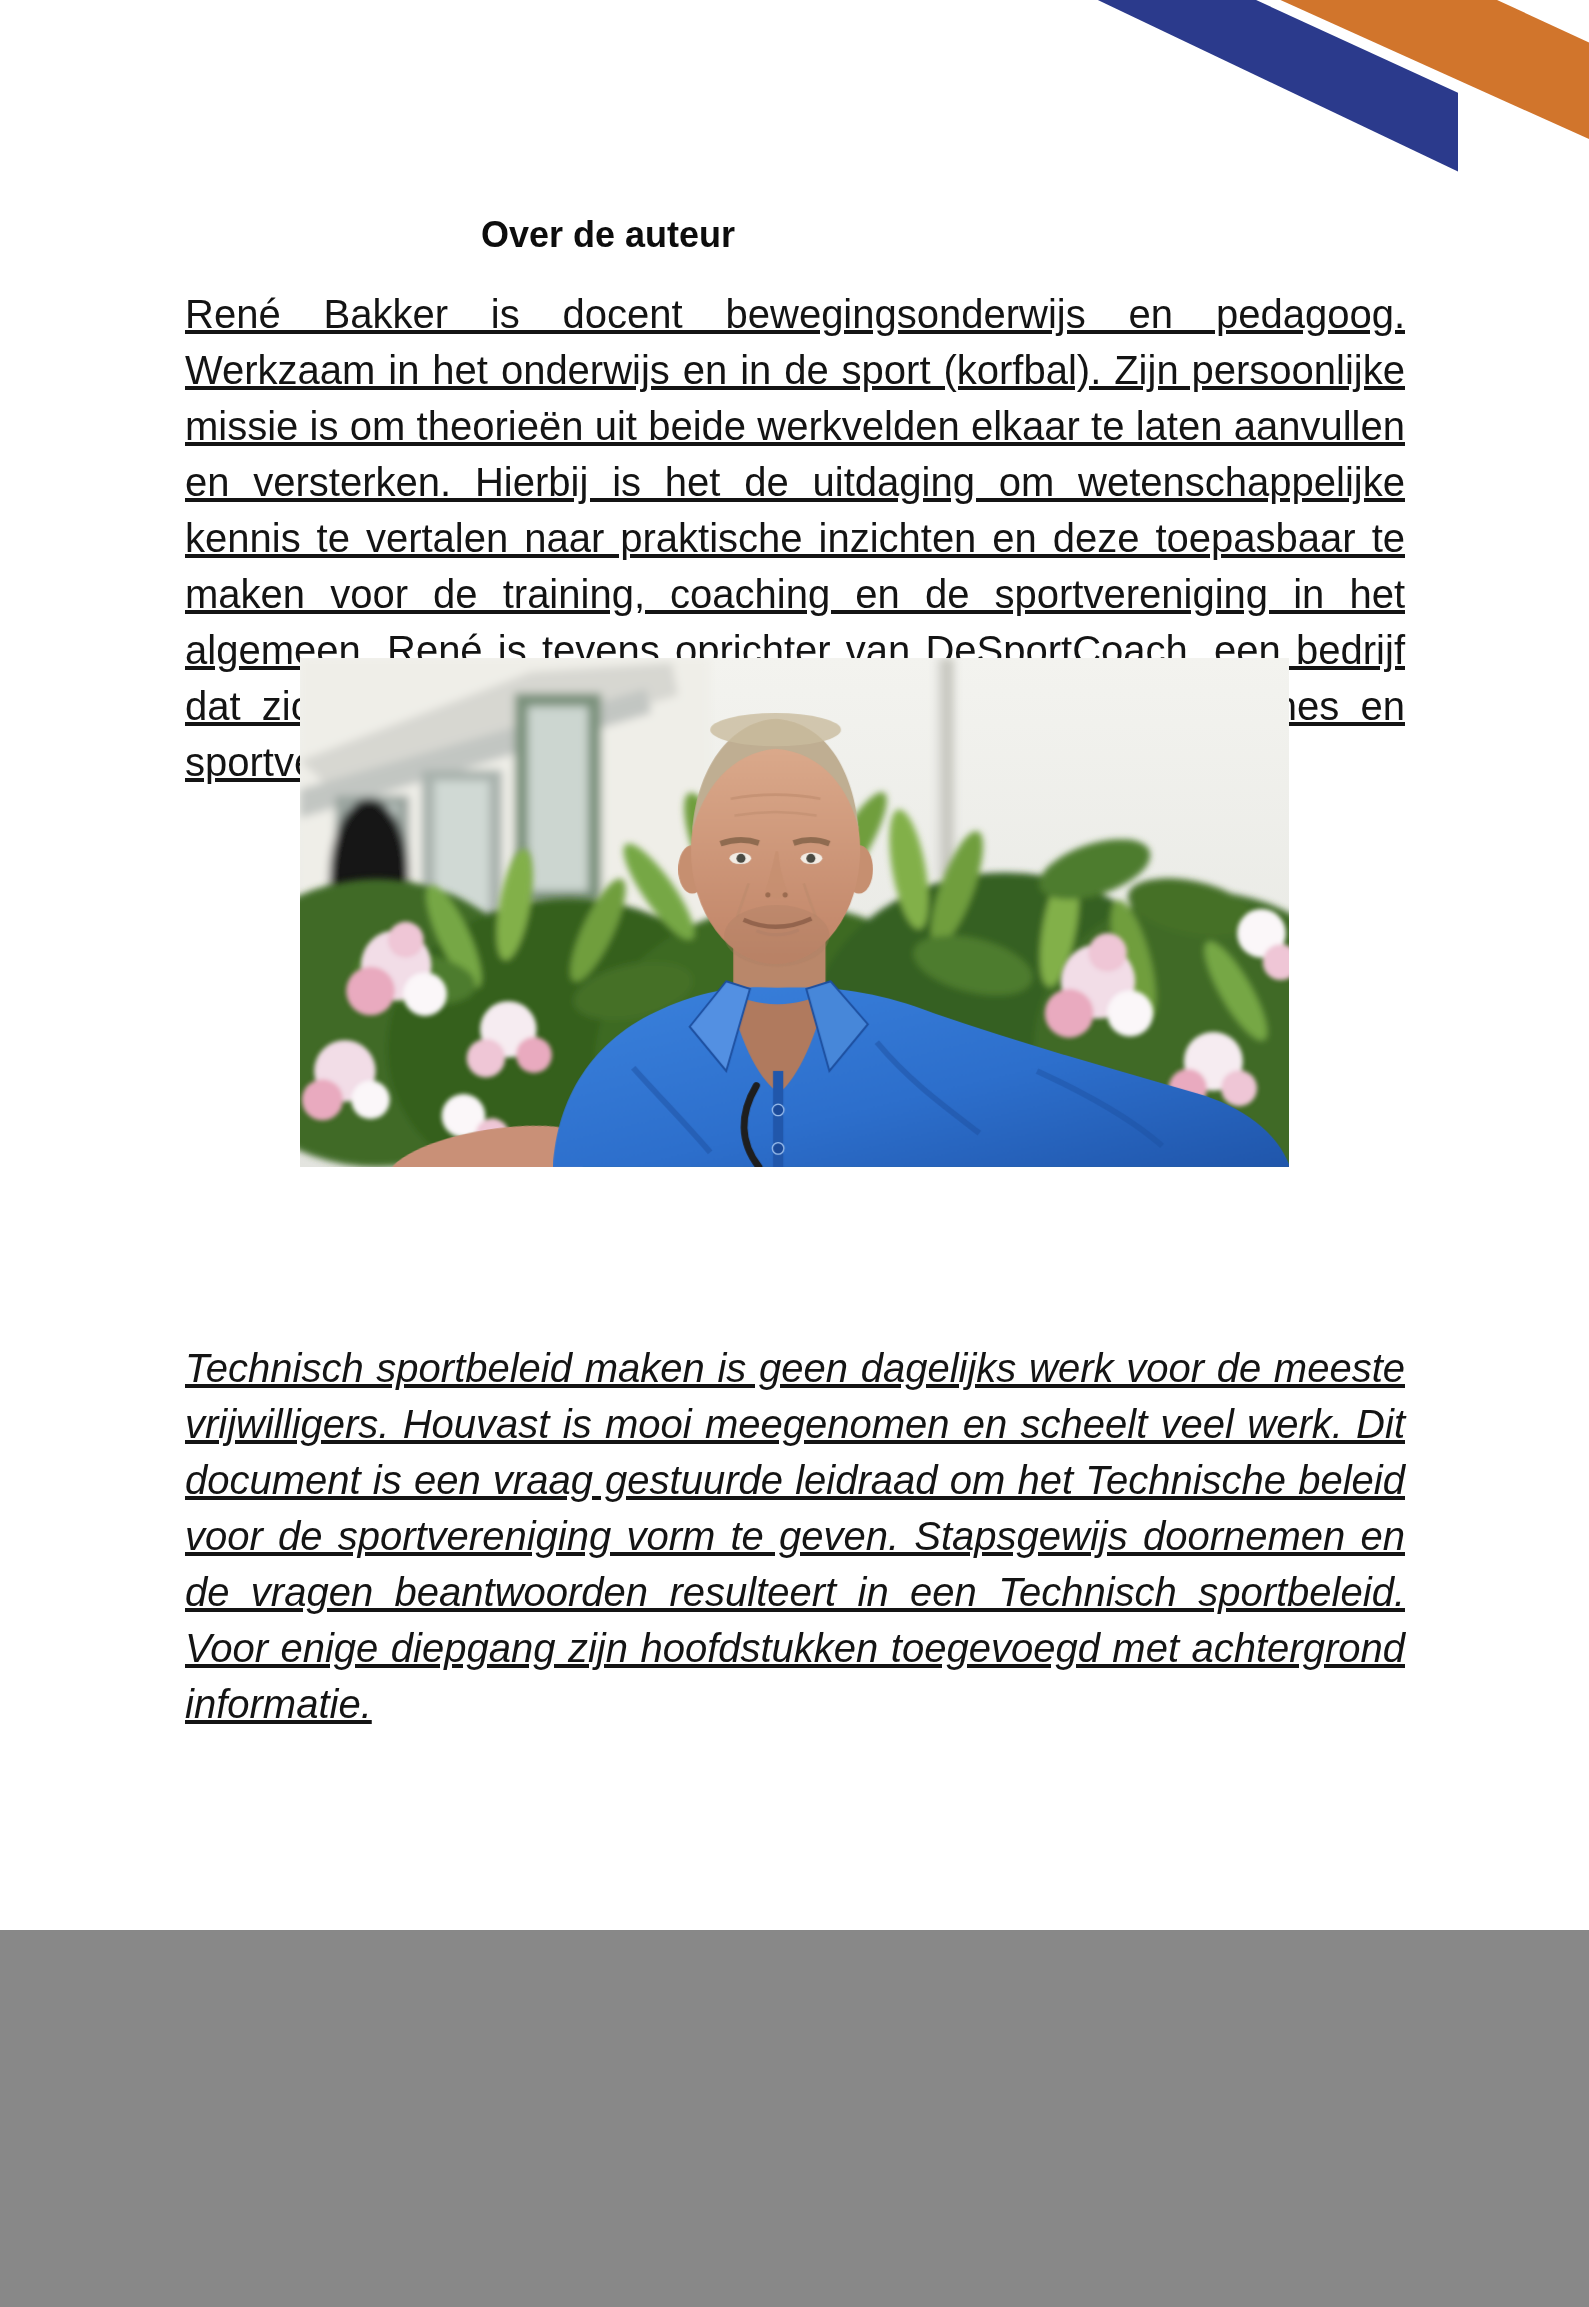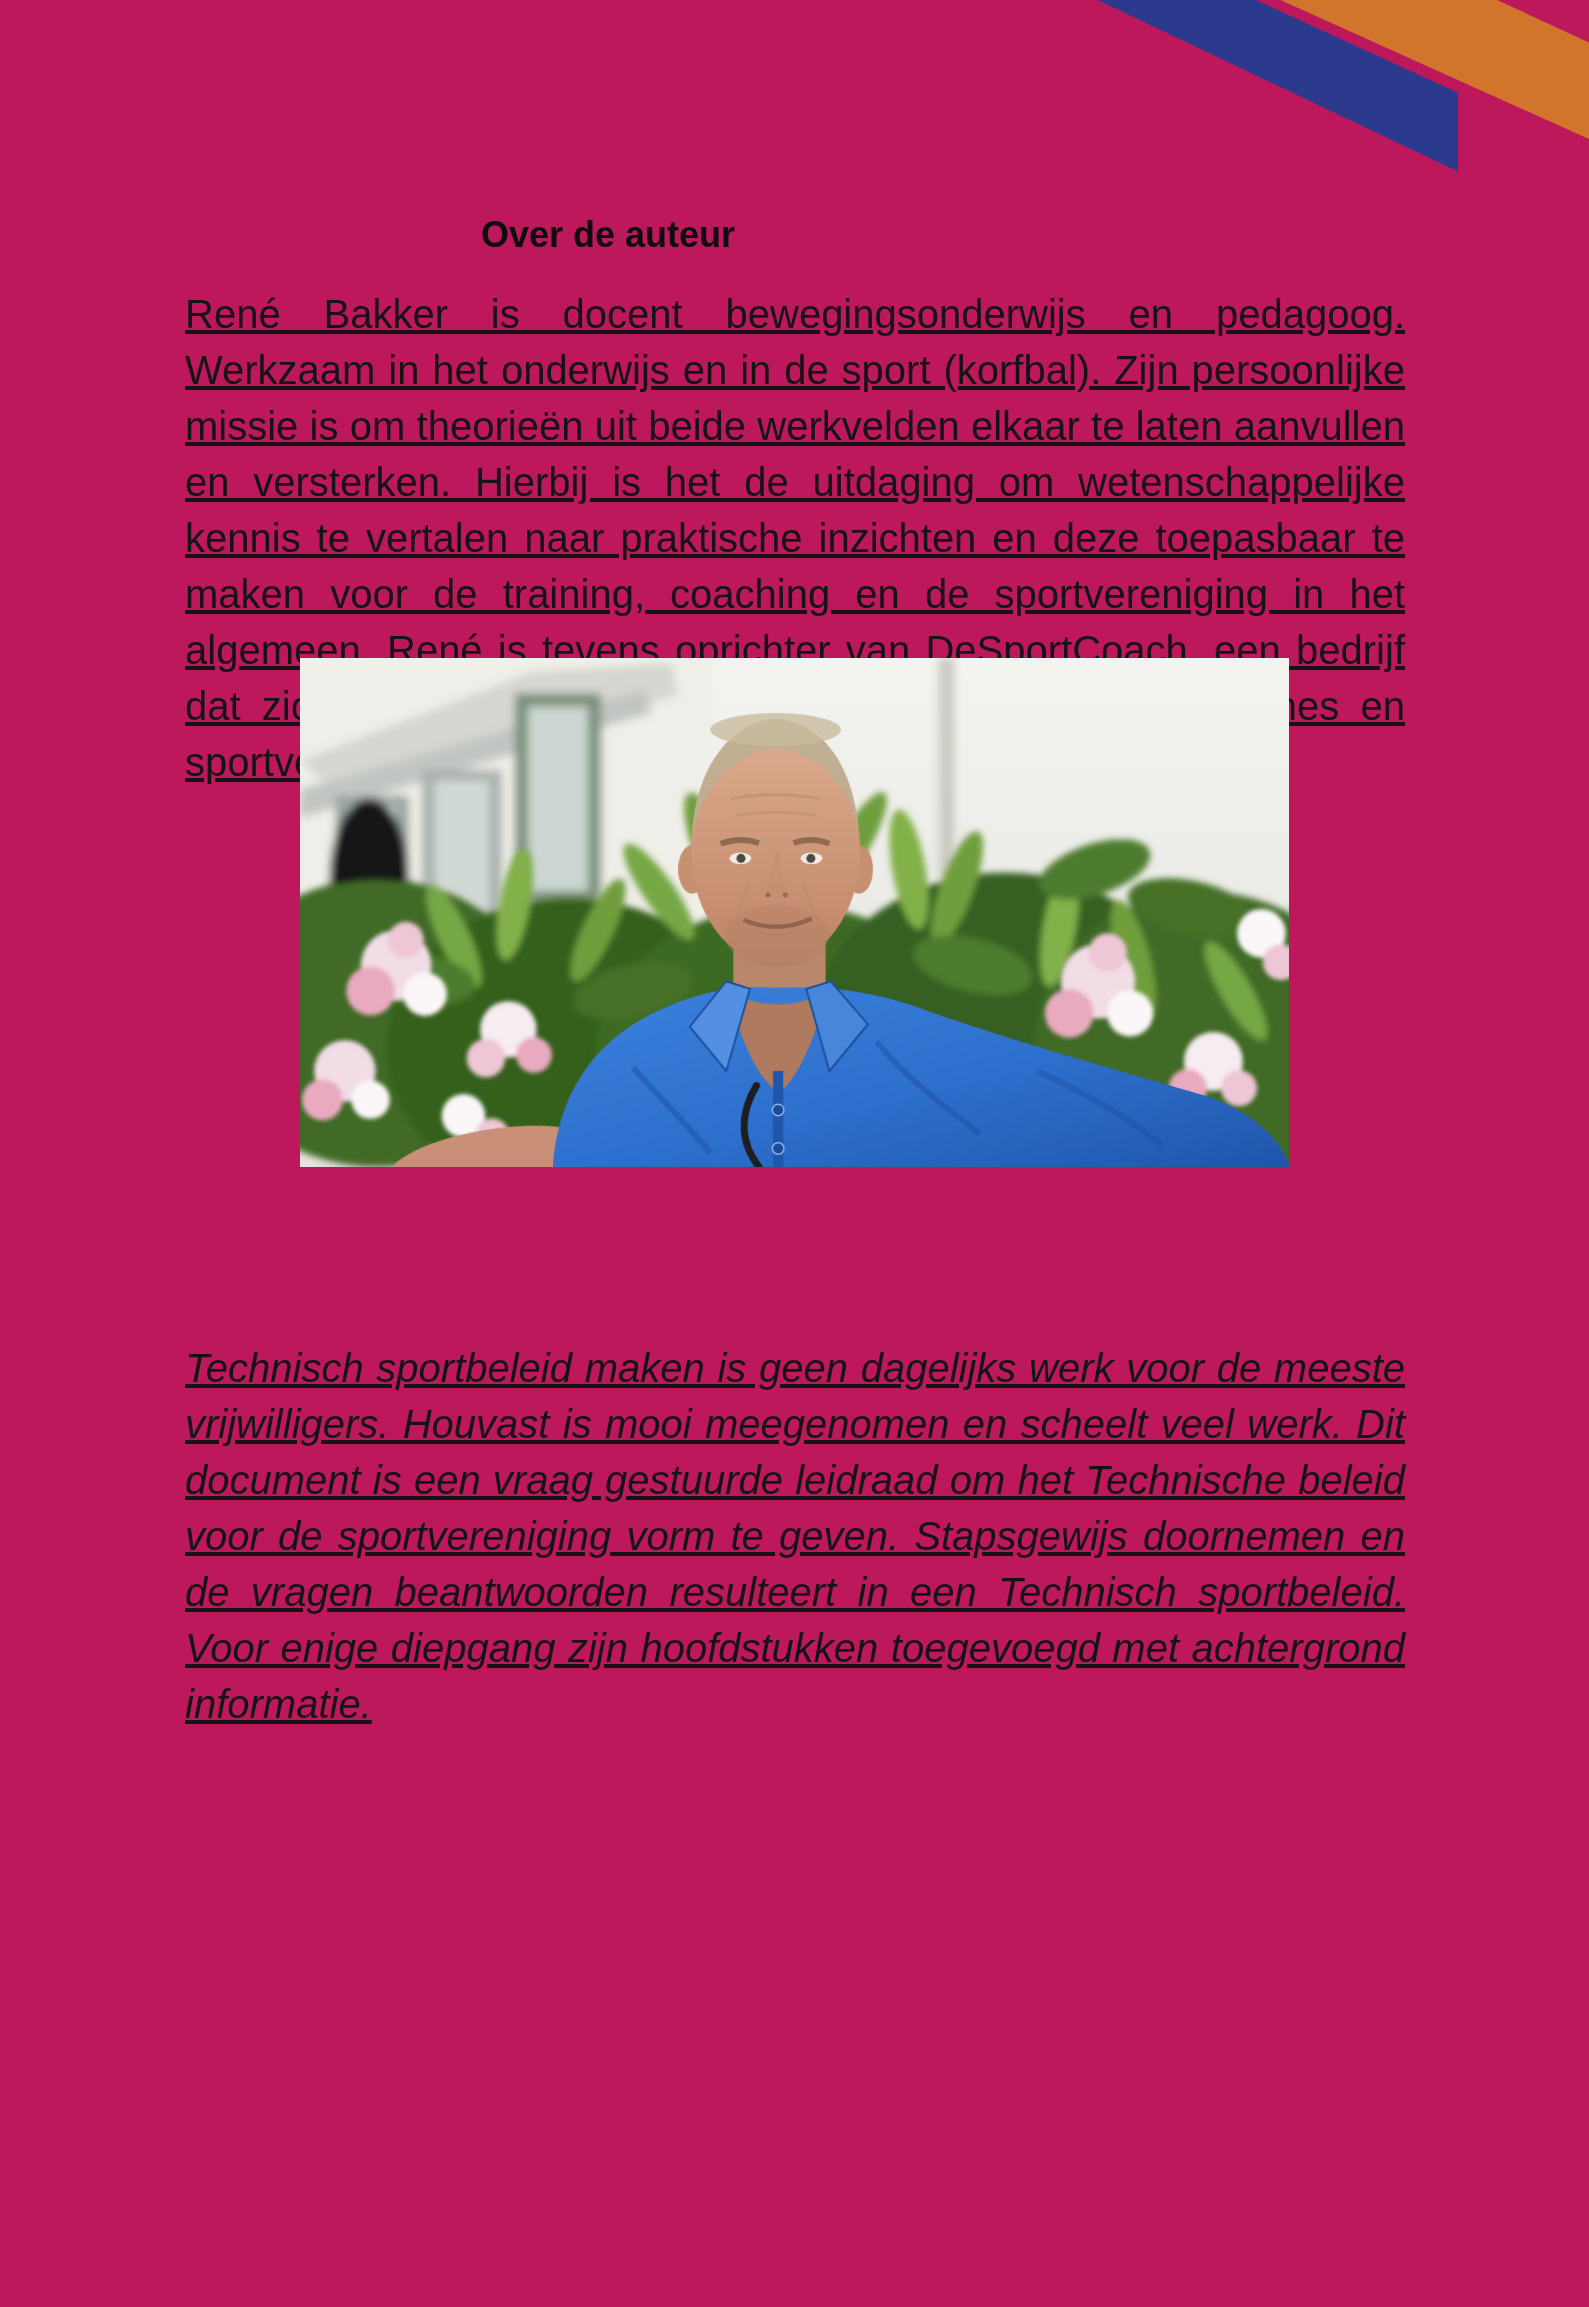--- a/index.html
+++ b/index.html
@@ -1,19 +1,19 @@
 <!DOCTYPE html>
 <html style="font-size:10.3px"><head>
 <meta charset="utf-8">
 <style>
   html,body{margin:0;padding:0;background:#888;}
   .page{
     position:relative;
-    width:1590px;height:2307px;
-    background:#be185d;
+    width:1590px;height:1930px;
+    background:#ffffff;
     overflow:hidden;
     font-family:"Liberation Sans", sans-serif;
     color:#111111;
   }
   .corner-ribbon{
     position:absolute;top:0;left:0;width:1590px;height:192px;
     pointer-events:none;
   }
   .doc-title{
     position:absolute;left:481px;top:215px;

